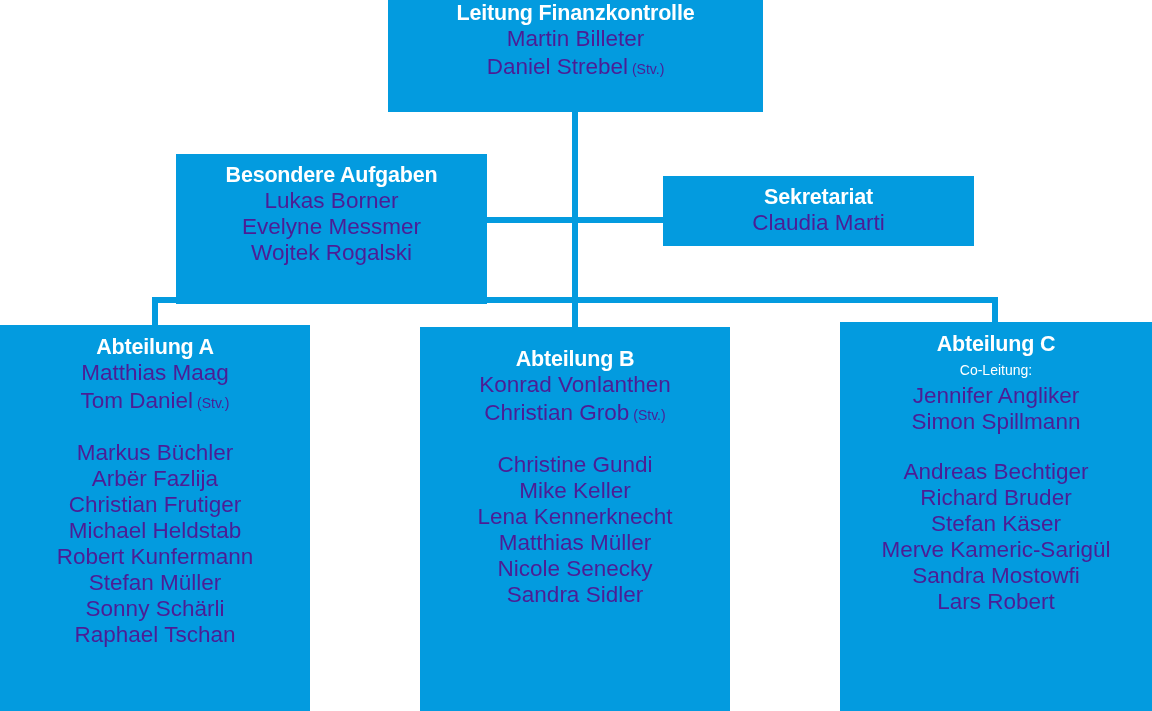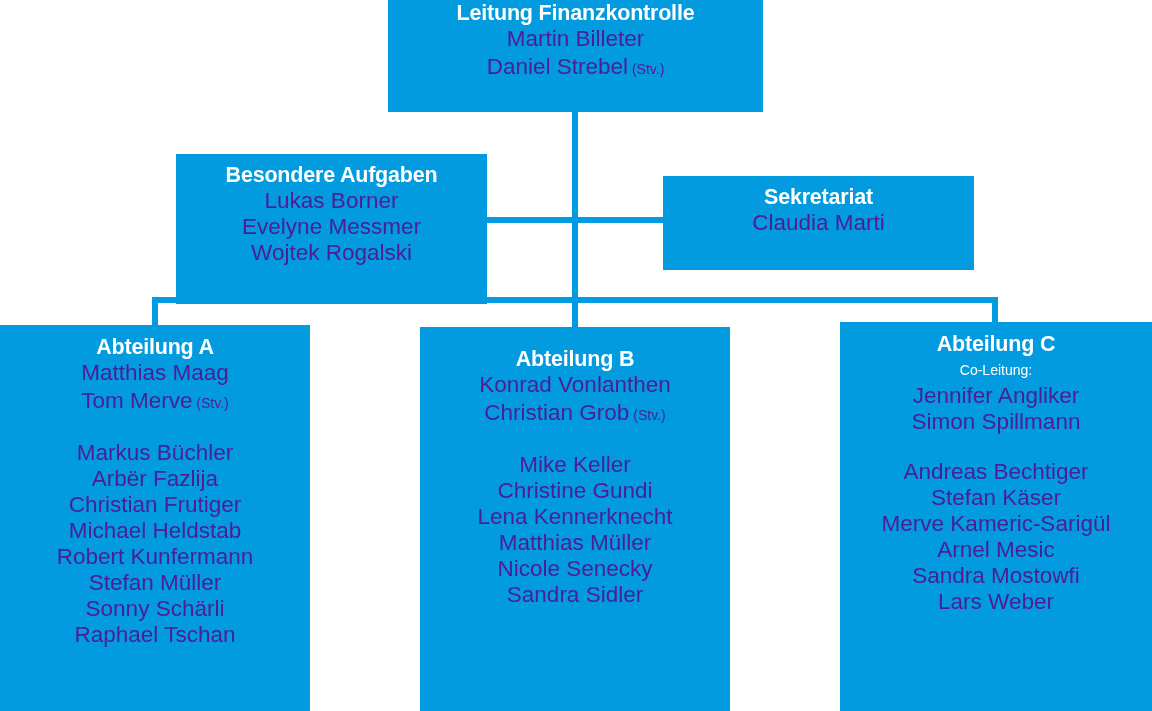--- a/index.html
+++ b/index.html
@@ -59,21 +59,21 @@
   
   #node-lead {
     left: 388px; top: 0px; width: 375px; height: 112px;
     padding-top: 0;
   }
   #node-special {
     left: 176px; top: 154px; width: 311px; height: 150px;
     padding-top: 8px;
   }
   #node-secretariat {
-    left: 663px; top: 176px; width: 311px; height: 94px;
+    left: 663px; top: 176px; width: 311px; height: 70px;
     padding-top: 8px;
   }
   #node-dept-a {
     left: 0px; top: 325px; width: 310px; height: 386px;
     padding-top: 9px;
   }
   #node-dept-b {
     left: 420px; top: 327px; width: 310px; height: 384px;
     padding-top: 19px;
   }
@@ -119,52 +119,52 @@
   </div>
 
   <div class="node" id="node-secretariat">
     <div class="node-title">Sekretariat</div>
     <div class="person">Claudia Marti</div>
   </div>
 
   <div class="node" id="node-dept-a">
     <div class="node-title">Abteilung A</div>
     <div class="person"><span>Matthias Maag</span><span class="suffix"></span></div>
-    <div class="person"><span>Tom Merve</span><span class="suffix"> (Stv.)</span></div>
+    <div class="person"><span>Tom Daniel</span><span class="suffix"> (Stv.)</span></div>
     <div class="spacer"></div>
     <div class="person">Markus Büchler</div>
     <div class="person">Arbër Fazlija</div>
     <div class="person">Christian Frutiger</div>
     <div class="person">Michael Heldstab</div>
     <div class="person">Robert Kunfermann</div>
     <div class="person">Stefan Müller</div>
     <div class="person">Sonny Schärli</div>
     <div class="person">Raphael Tschan</div>
   </div>
 
   <div class="node" id="node-dept-b">
     <div class="node-title">Abteilung B</div>
     <div class="person"><span>Konrad Vonlanthen</span><span class="suffix"></span></div>
     <div class="person"><span>Christian Grob</span><span class="suffix"> (Stv.)</span></div>
     <div class="spacer"></div>
+    <div class="person">Christine Gundi</div>
     <div class="person">Mike Keller</div>
-    <div class="person">Christine Gundi</div>
     <div class="person">Lena Kennerknecht</div>
     <div class="person">Matthias Müller</div>
     <div class="person">Nicole Senecky</div>
     <div class="person">Sandra Sidler</div>
   </div>
 
   <div class="node" id="node-dept-c">
     <div class="node-title">Abteilung C</div>
     <div class="node-subtitle">Co-Leitung:</div>
     <div class="person">Jennifer Angliker</div>
     <div class="person">Simon Spillmann</div>
     <div class="spacer"></div>
     <div class="person">Andreas Bechtiger</div>
+    <div class="person">Richard Bruder</div>
     <div class="person">Stefan Käser</div>
     <div class="person">Merve Kameric-Sarigül</div>
-    <div class="person">Arnel Mesic</div>
     <div class="person">Sandra Mostowfi</div>
-    <div class="person">Lars Weber</div>
+    <div class="person">Lars Robert</div>
   </div>
 
 </div>
 
 </body></html>

